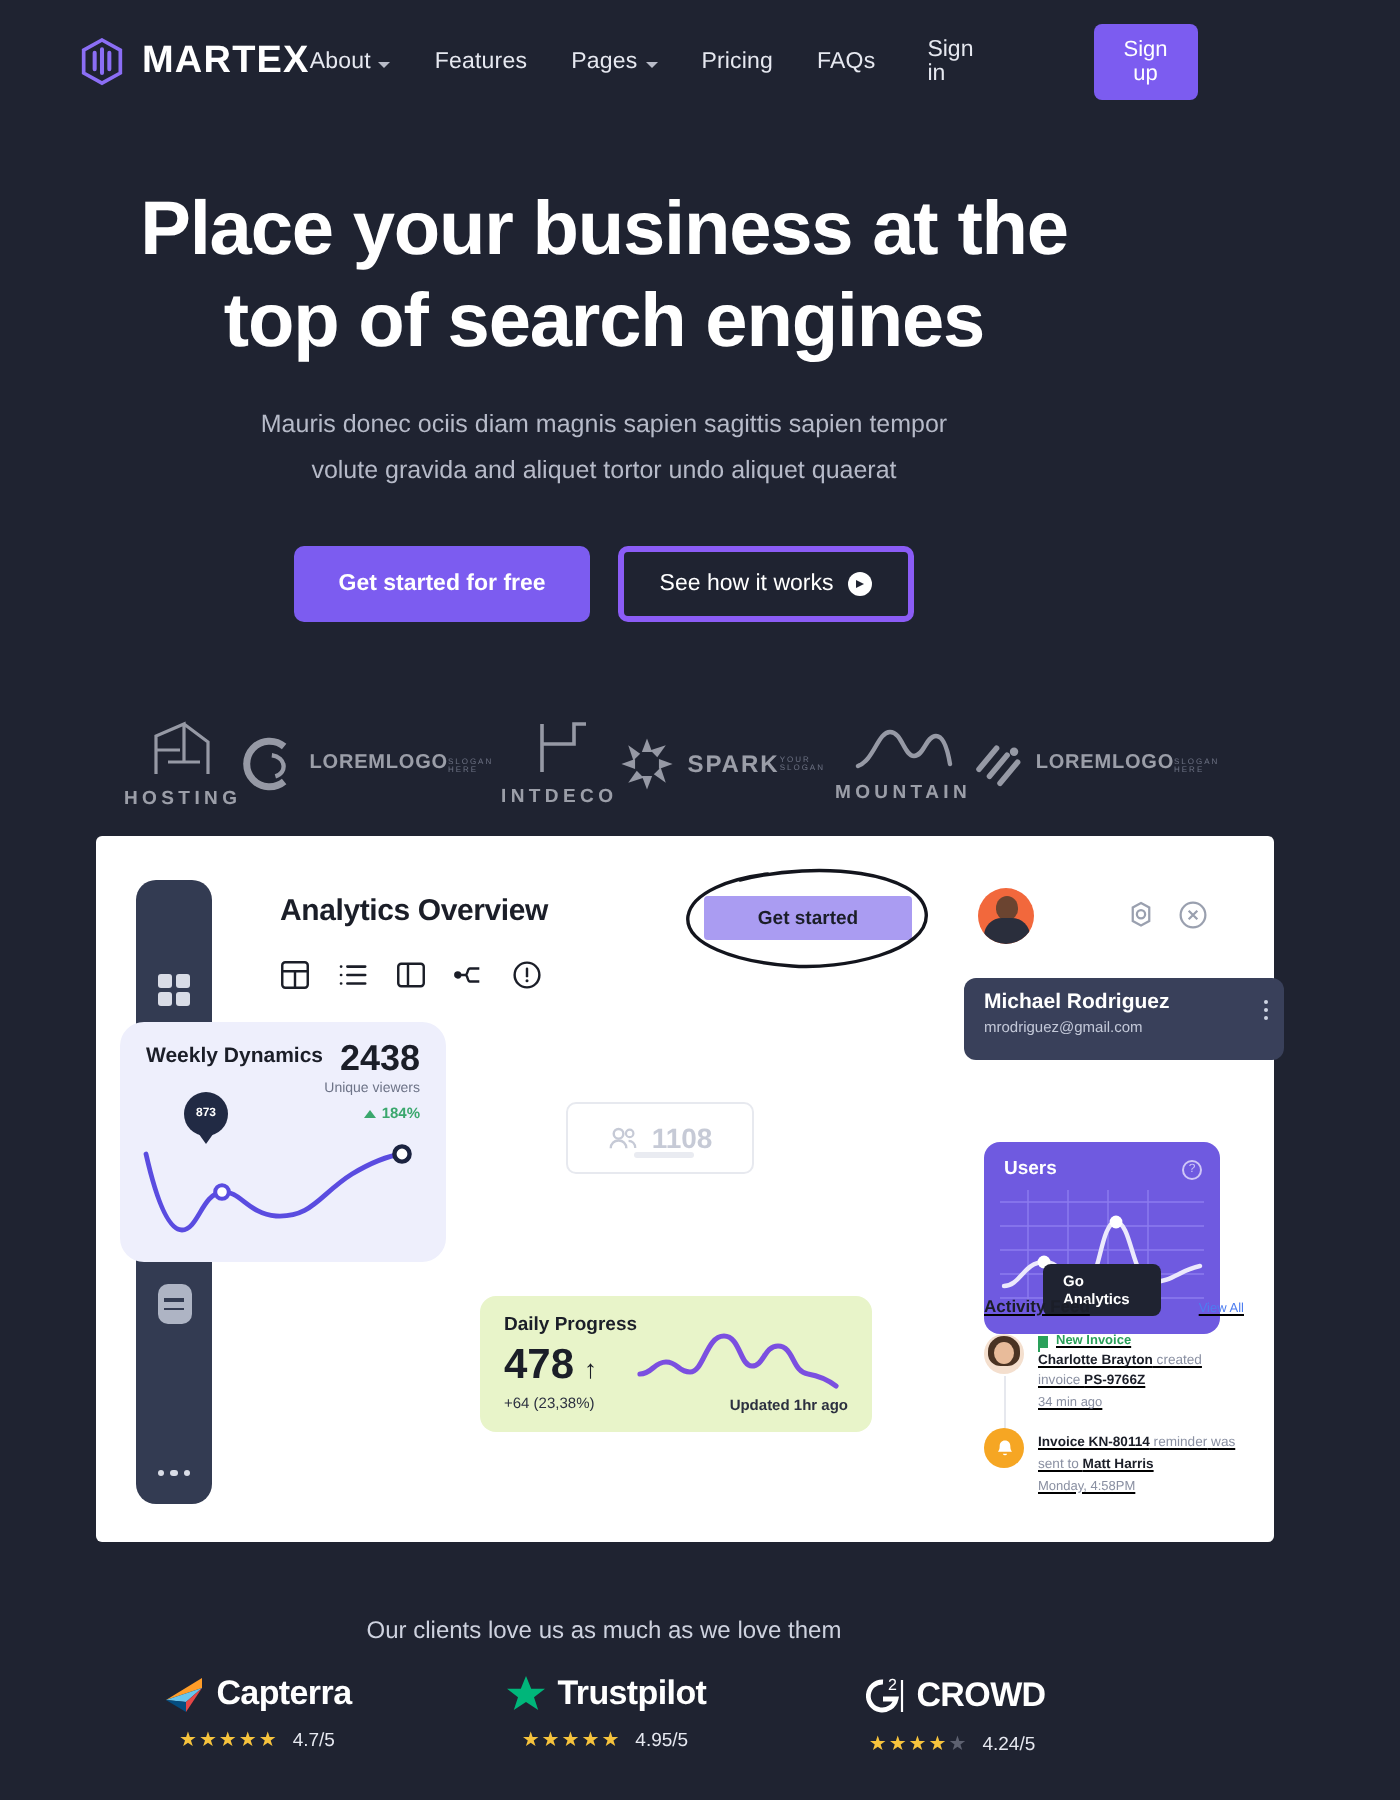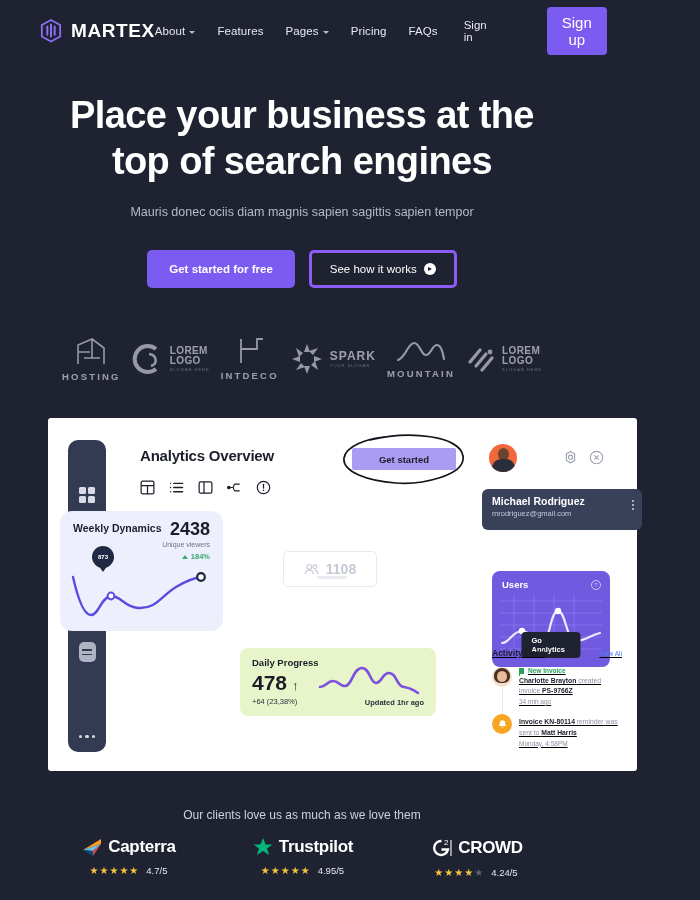--- a/index.html
+++ b/index.html
@@ -30,21 +30,21 @@
     display: flex; align-items: center; gap: 4px; cursor: pointer;
   }
   .caret {
     width: 0; height: 0; border-left: 3px solid transparent;
     border-right: 3px solid transparent; border-top: 3.5px solid #b8bbc8;
     display: inline-block; position: relative; top: 1px;
   }
   .nav-auth { display: flex; align-items: center; gap: 16px; }
   .signin { color: #e6e8f0; font-size: 11.5px; cursor: pointer; }
   .signup {
-    background: #7c5cf0; color: #fff; font-size: 15px;
+    background: #7c5cf0; color: #fff; font-size: 11px;
     padding: 7px 15px; border-radius: 4px; cursor: pointer;
     border: none; font-family: inherit; margin-left: 44px;
   }
 
   
   .hero { text-align: center; padding-top: 30px; }
   .hero h1 {
     color: #fff; font-size: 38px; line-height: 1.22; font-weight: bold;
     letter-spacing: -0.6px; padding: 0 60px;
   }
@@ -82,21 +82,21 @@
     padding: 48px 62px 0 62px;
   }
   .logo-item {
     opacity: .62; display: flex; flex-direction: column;
     align-items: center; gap: 5px;
   }
   .logo-row { display: flex; align-items: center; gap: 6px; }
   .logo-word {
     color: #e8eaf2; font-size: 9.5px; font-weight: bold; letter-spacing: 2.2px;
   }
-  .logo-stack { display: flex; flex-direction: column; line-height: 1; }
+  .logo-stack { display: flex; line-height: 1; }
   .logo-stack b { color: #e8eaf2; font-size: 10px; letter-spacing: .4px; }
   .logo-stack i {
     color: #9aa0b4; font-size: 4px; letter-spacing: 1px;
     font-style: normal; margin-top: 2px;
   }
 
   
   .dash {
     position: absolute; left: 48px; top: 418px;
     width: 589px; height: 353px; background: #fff; border-radius: 3px;
@@ -365,20 +365,21 @@
     </div>
   </div>
 
   <div class="hero">
     <h1>
       <span>Place your business at the</span><br>
       <span>top of search engines</span>
     </h1>
     <div class="hero-sub">
       <span>Mauris donec ociis diam magnis sapien sagittis sapien tempor</span><br>
+      <span>volute gravida and aliquet tortor undo aliquet quaerat</span>
     </div>
     <div class="hero-btns">
       <button class="btn-primary">Get started for free</button>
       <button class="btn-ghost">
         <span>See how it works</span>
         <i class="play-ico"></i>
       </button>
     </div>
   </div>
 

